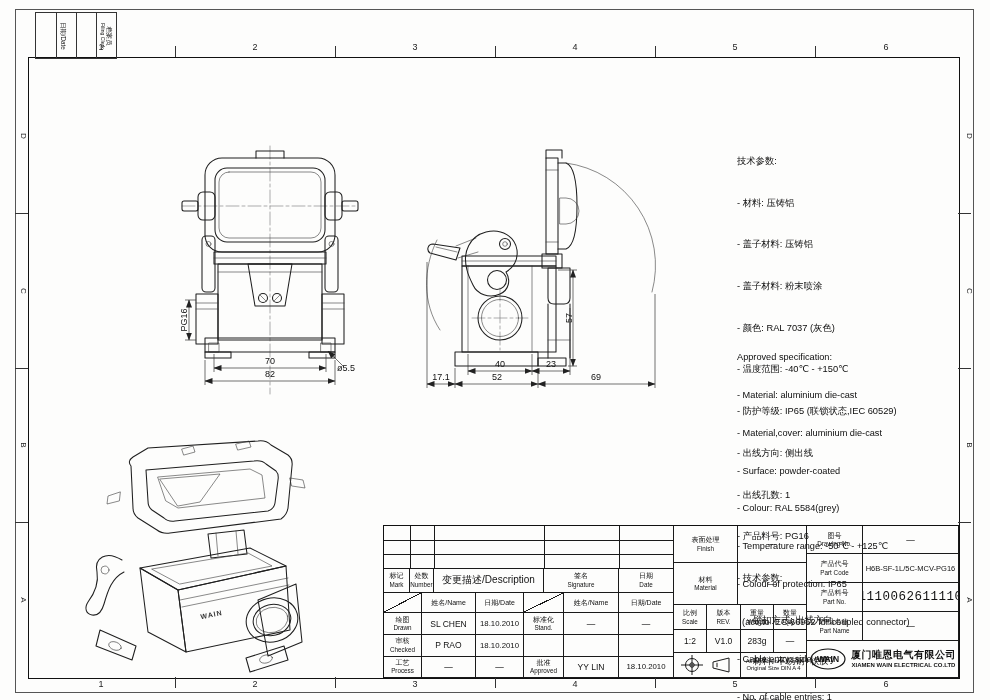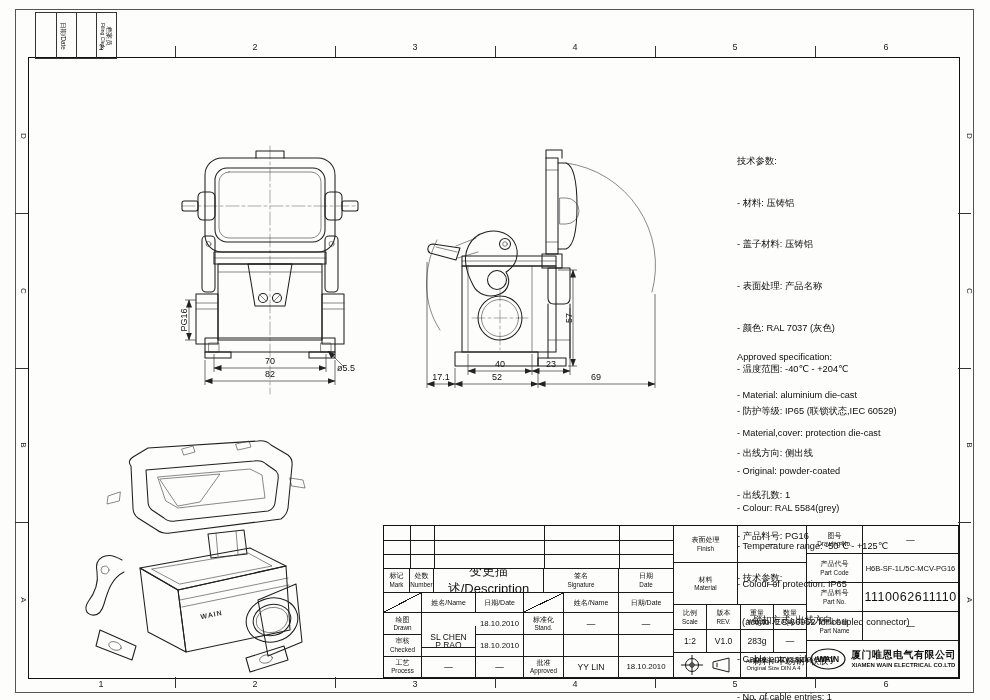--- a/index.html
+++ b/index.html
@@ -248,38 +248,38 @@
       <text x="497" y="380">52</text>
       <line x1="538" y1="384" x2="655" y2="384" marker-start="url(#ar)" marker-end="url(#ar)"></line>
       <text x="596" y="380">69</text>
     </g>
   </svg>
 
   <div class="abs spec spec-cn">
     <div>技术参数:</div>
     <div>- 材料: 压铸铝</div>
     <div>- 盖子材料: 压铸铝</div>
-    <div>- 表面处理: 产品名称</div>
+    <div>- 盖子材料: 粉末喷涂</div>
     <div>- 颜色: RAL 7037 (灰色)</div>
-    <div>- 温度范围: -40℃ - +204℃</div>
+    <div>- 温度范围: -40℃ - +150℃</div>
     <div>- 防护等级: IP65 (联锁状态,IEC 60529)</div>
     <div>- 出线方向: 侧出线</div>
     <div>- 出线孔数: 1</div>
     <div>- 产品料号: PG16</div>
     <div>- 技术参数:</div>
     <div>    · 锁扣方式: 出线方向</div>
     <div>    · 材料: 不锈钢+软胶</div>
     <div>- 密封元件: NBR</div>
   </div>
 
   <div class="abs spec spec-en">
     <div>Approved specification:</div>
     <div>- Material: aluminium die-cast</div>
-    <div>- Material,cover: protection die-cast</div>
-    <div>- Original: powder-coated</div>
+    <div>- Material,cover: aluminium die-cast</div>
+    <div>- Surface: powder-coated</div>
     <div>- Colour: RAL 5584(grey)</div>
     <div>- Temperature range: -50℃ - +125℃</div>
     <div>- Colour of protection: IP65</div>
     <div>  (acc.to IEC 66952 for coupled connector)</div>
     <div>- Cable entry: side entry</div>
     <div>- No. of cable entries: 1</div>
     
     
     
     
@@ -299,21 +299,21 @@
 
     <div class="tbc" style="left:0;top:42px;width:26px;height:25px;">
       <span class="cn">标记</span>
       <span class="en">Mark</span>
     </div>
     <div class="tbc" style="left:26px;top:42px;width:24px;height:25px;">
       <span class="cn">处数</span>
       <span class="en">Number</span>
     </div>
     <div class="tbc" style="left:50px;top:42px;width:110px;height:25px;">
-      <span style="font-size:13px;">变更描述/Description</span>
+      <span style="font-size:10px;">变更描述/Description</span>
     </div>
     <div class="tbc" style="left:160px;top:42px;width:75px;height:25px;">
       <span class="cn">签名</span>
       <span class="en">Signature</span>
     </div>
     <div class="tbc" style="left:235px;top:42px;width:55px;height:25px;">
       <span class="cn">日期</span>
       <span class="en">Date</span>
     </div>
 
@@ -329,21 +329,21 @@
       <span class="one">姓名/Name</span>
     </div>
     <div class="tbc" style="left:235px;top:67px;width:55px;height:20px;">
       <span class="one">日期/Date</span>
     </div>
 
     <div class="tbc" style="left:0;top:87px;width:38px;height:22px;">
       <span class="cn">绘图</span>
       <span class="en">Drawn</span>
     </div>
-    <div class="tbc val" style="left:38px;top:100px;width:54px;height:22px;">SL CHEN</div>
+    <div class="tbc val" style="left:38px;top:87px;width:54px;height:22px;">SL CHEN</div>
     <div class="tbc val" style="left:92px;top:87px;width:48px;height:22px;font-size:7.8px;">18.10.2010</div>
     <div class="tbc" style="left:140px;top:87px;width:40px;height:22px;">
       <span class="cn">标准化</span>
       <span class="en">Stand.</span>
     </div>
     <div class="tbc val" style="left:180px;top:87px;width:55px;height:22px;">—</div>
     <div class="tbc val" style="left:235px;top:87px;width:55px;height:22px;">—</div>
 
     <div class="tbc" style="left:0;top:109px;width:38px;height:21.5px;">
       <span class="cn">审核</span>
@@ -426,21 +426,21 @@
     <div class="tbc val" style="left:479px;top:0;width:96px;height:28px;">—</div>
     <div class="tbc" style="left:423px;top:28px;width:56px;height:29px;">
       <span class="cn">产品代号</span>
       <span class="en">Part Code</span>
     </div>
     <div class="tbc val-code" style="left:479px;top:28px;width:96px;height:29px;">H6B-SF-1L/5C-MCV-PG16</div>
     <div class="tbc" style="left:423px;top:57px;width:56px;height:29px;">
       <span class="cn">产品料号</span>
       <span class="en">Part No.</span>
     </div>
-    <div class="tbc val-big" style="left:479px;top:57px;width:96px;height:29px;">1110062611110</div>
+    <div class="tbc val-big" style="left:479px;top:57px;width:96px;height:29px;font-family:Liberation Mono, monospace;">1110062611110</div>
     <div class="tbc" style="left:423px;top:86px;width:56px;height:29px;">
       <span class="cn">产品名称</span>
       <span class="en">Part Name</span>
     </div>
     <div class="tbc val" style="left:479px;top:86px;width:96px;height:29px;">—</div>
 
     <div class="tbc company" style="left:423px;top:115px;width:152px;height:37px;">
       <svg width="38" height="24">
         <ellipse cx="19" cy="12" rx="17" ry="10" stroke="#111" fill="none" stroke-width="1.2"></ellipse>
         <text x="19" y="15" text-anchor="middle" style="font:bold 8.5px 'Liberation Sans',sans-serif;fill:#111;">WAIN</text>

